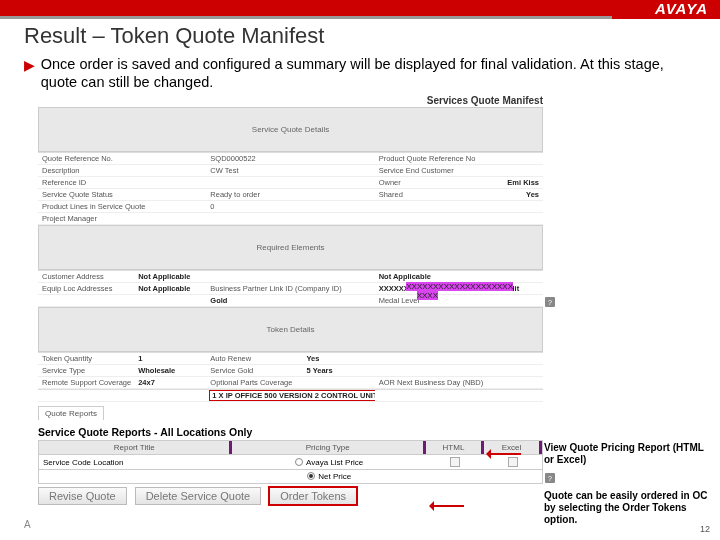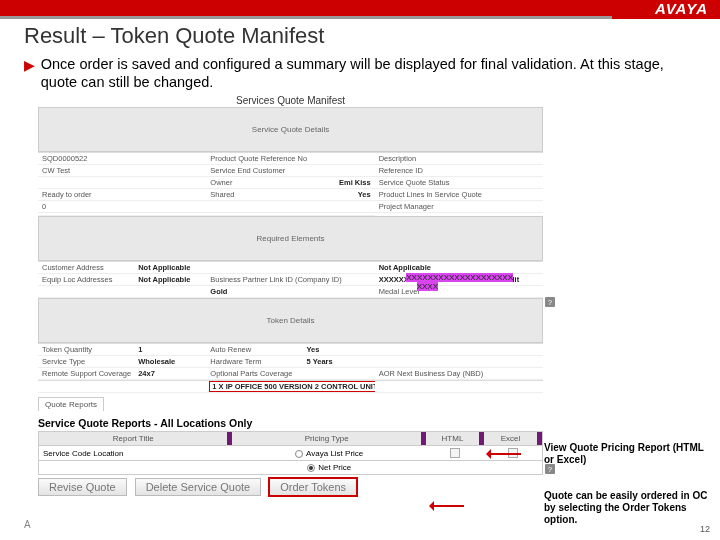--- a/index.html
+++ b/index.html
@@ -6,35 +6,35 @@
   body { width: 720px; height: 540px; font-family: Arial, sans-serif; background: #fff; overflow: hidden; position: relative; }
   .topbar { height: 16px; background: #c00; display: flex; justify-content: flex-end; align-items: center; padding-right: 12px; }
   .logo { color: #fff; font-weight: bold; font-size: 15px; font-style: italic; letter-spacing: 1px; }
   .divider { height: 3px; background: linear-gradient(to right, #999 0%, #999 85%, #c00 85%, #c00 100%); }
   .slide { padding: 4px 24px 0 24px; }
   .title { font-size: 22px; color: #333; font-weight: normal; margin-bottom: 6px; }
   .bullet-row { display: flex; align-items: flex-start; gap: 6px; margin-bottom: 4px; }
   .bullet-arrow { color: #c00; font-size: 14px; margin-top: 2px; }
   .bullet-text { font-size: 14.5px; color: #000; line-height: 1.25; }
   .screenshot { margin: 2px 0 0 14px; width: 505px; position: relative; }
-  .panel-title { font-weight: normal; font-size: 10px; color: #333; margin: 1px 0; text-align: center; }
+  .panel-title { font-weight: bold; font-size: 10px; color: #333; margin: 1px 0; text-align: right; }
   .section-bar { background: #e8e8e8; color: #666; font-size: 8px; padding: 17px 4px; text-align: center; border: 1px solid #ccc; }
   .grid3 { display: grid; grid-template-columns: 1fr 1fr 1fr; font-size: 7.5px; color: #555; border-top: 1px solid #ddd; }
   .grid3 > div { padding: 1px 4px; border-bottom: 1px solid #eee; white-space: nowrap; overflow: hidden; }
   .cell-pair { display: flex; }
   .cell-pair .lbl { flex: 0 0 60%; }
   .cell-pair .val { flex: 1; color: #222; font-weight: bold; }
   .help-icon { position: absolute; right: -12px; width: 10px; height: 10px; background: #888; color: #fff; font-size: 7px; display: flex; align-items: center; justify-content: center; border-radius: 1px; }
   .quote-reports-tab { display: inline-block; font-size: 8px; color: #555; padding: 2px 6px; border: 1px solid #ccc; border-bottom: none; margin-top: 0; }
   .reports-title { font-weight: bold; font-size: 10.5px; margin: 6px 0 2px 0; }
   .reports-header { display: grid; grid-template-columns: 2fr 2fr 0.6fr 0.6fr; background: #e8e8e8; font-size: 8px; color: #555; border: 1px solid #ccc; }
-  .reports-header > div { padding: 2px 4px; border-right: 5px solid #701a75; text-align: center; }
+  .reports-header > div { padding: 2px 4px; border-right: 3px solid #701a75; text-align: center; }
   .reports-row { display: grid; grid-template-columns: 2fr 2fr 0.6fr 0.6fr; font-size: 8px; border: 1px solid #ccc; border-top: none; align-items: center; }
   .reports-row > div { padding: 2px 4px; }
-  .radio-row { display: flex; align-items: flex-end; gap: 3px; justify-content: center; }
+  .radio-row { display: flex; align-items: flex-start; gap: 3px; justify-content: center; }
   .radio-dot { width: 8px; height: 8px; border-radius: 50%; border: 1px solid #888; display: inline-flex; align-items: center; justify-content: center; }
   .radio-dot.filled::after { content: ""; width: 4px; height: 4px; border-radius: 50%; background: #333; }
   .tiny-icon { width: 10px; height: 10px; border: 1px solid #aaa; background: #f4f4f4; margin: 0 auto; display: block; }
   .btn-row { display: flex; gap: 8px; margin-top: 3px; }
   .btn { font-size: 11px; color: #777; border: 1px solid #bbb; background: linear-gradient(#fafafa,#e4e4e4); padding: 2px 10px; }
   .btn.highlight { outline: 2px solid #c00; outline-offset: -1px; }
   .annotation { position: absolute; font-size: 10px; font-weight: bold; color: #000; line-height: 1.2; width: 170px; }
   .ann1 { right: 6px; top: 442px; }
   .ann2 { right: 6px; top: 490px; }
   .page-num { position: absolute; right: 10px; bottom: 6px; font-size: 9px; color: #555; }
@@ -57,20 +57,23 @@
   <div class="title">Result – Token Quote Manifest</div>
   <div class="bullet-row">
     <span class="bullet-arrow">▶</span>
     <span class="bullet-text">Once order is saved and configured a summary will be displayed for final validation. At this stage, quote can still be changed.</span>
   </div>
 
   <div class="screenshot">
     <div class="panel-title">Services Quote Manifest</div>
     <div class="section-bar">Service Quote Details</div>
     <div class="grid3">
+      <div class="cell-pair">
+          <span class="lbl">Quote Reference No.</span>
+        </div>
         <div class="cell-pair">
           <span class="lbl">SQD0000522</span>
         </div>
         <div class="cell-pair">
           <span class="lbl">Product Quote Reference No</span>
         </div>
       <div class="cell-pair">
           <span class="lbl">Description</span>
         </div>
         <div class="cell-pair">
@@ -154,21 +157,21 @@
         <div class="cell-pair">
           <span class="lbl">Auto Renew</span>
           <span class="val">Yes</span>
         </div>
         <div></div>
       <div class="cell-pair">
           <span class="lbl">Service Type</span>
           <span class="val">Wholesale</span>
         </div>
         <div class="cell-pair">
-          <span class="lbl">Hardware Term</span>
+          <span class="lbl">Service Gold</span>
           <span class="val">5 Years</span>
         </div>
         <div></div>
       <div class="cell-pair">
           <span class="lbl">Remote Support Coverage</span>
           <span class="val">24x7</span>
         </div>
         <div class="cell-pair">
           <span class="lbl">Optional Parts Coverage</span>
         </div>

